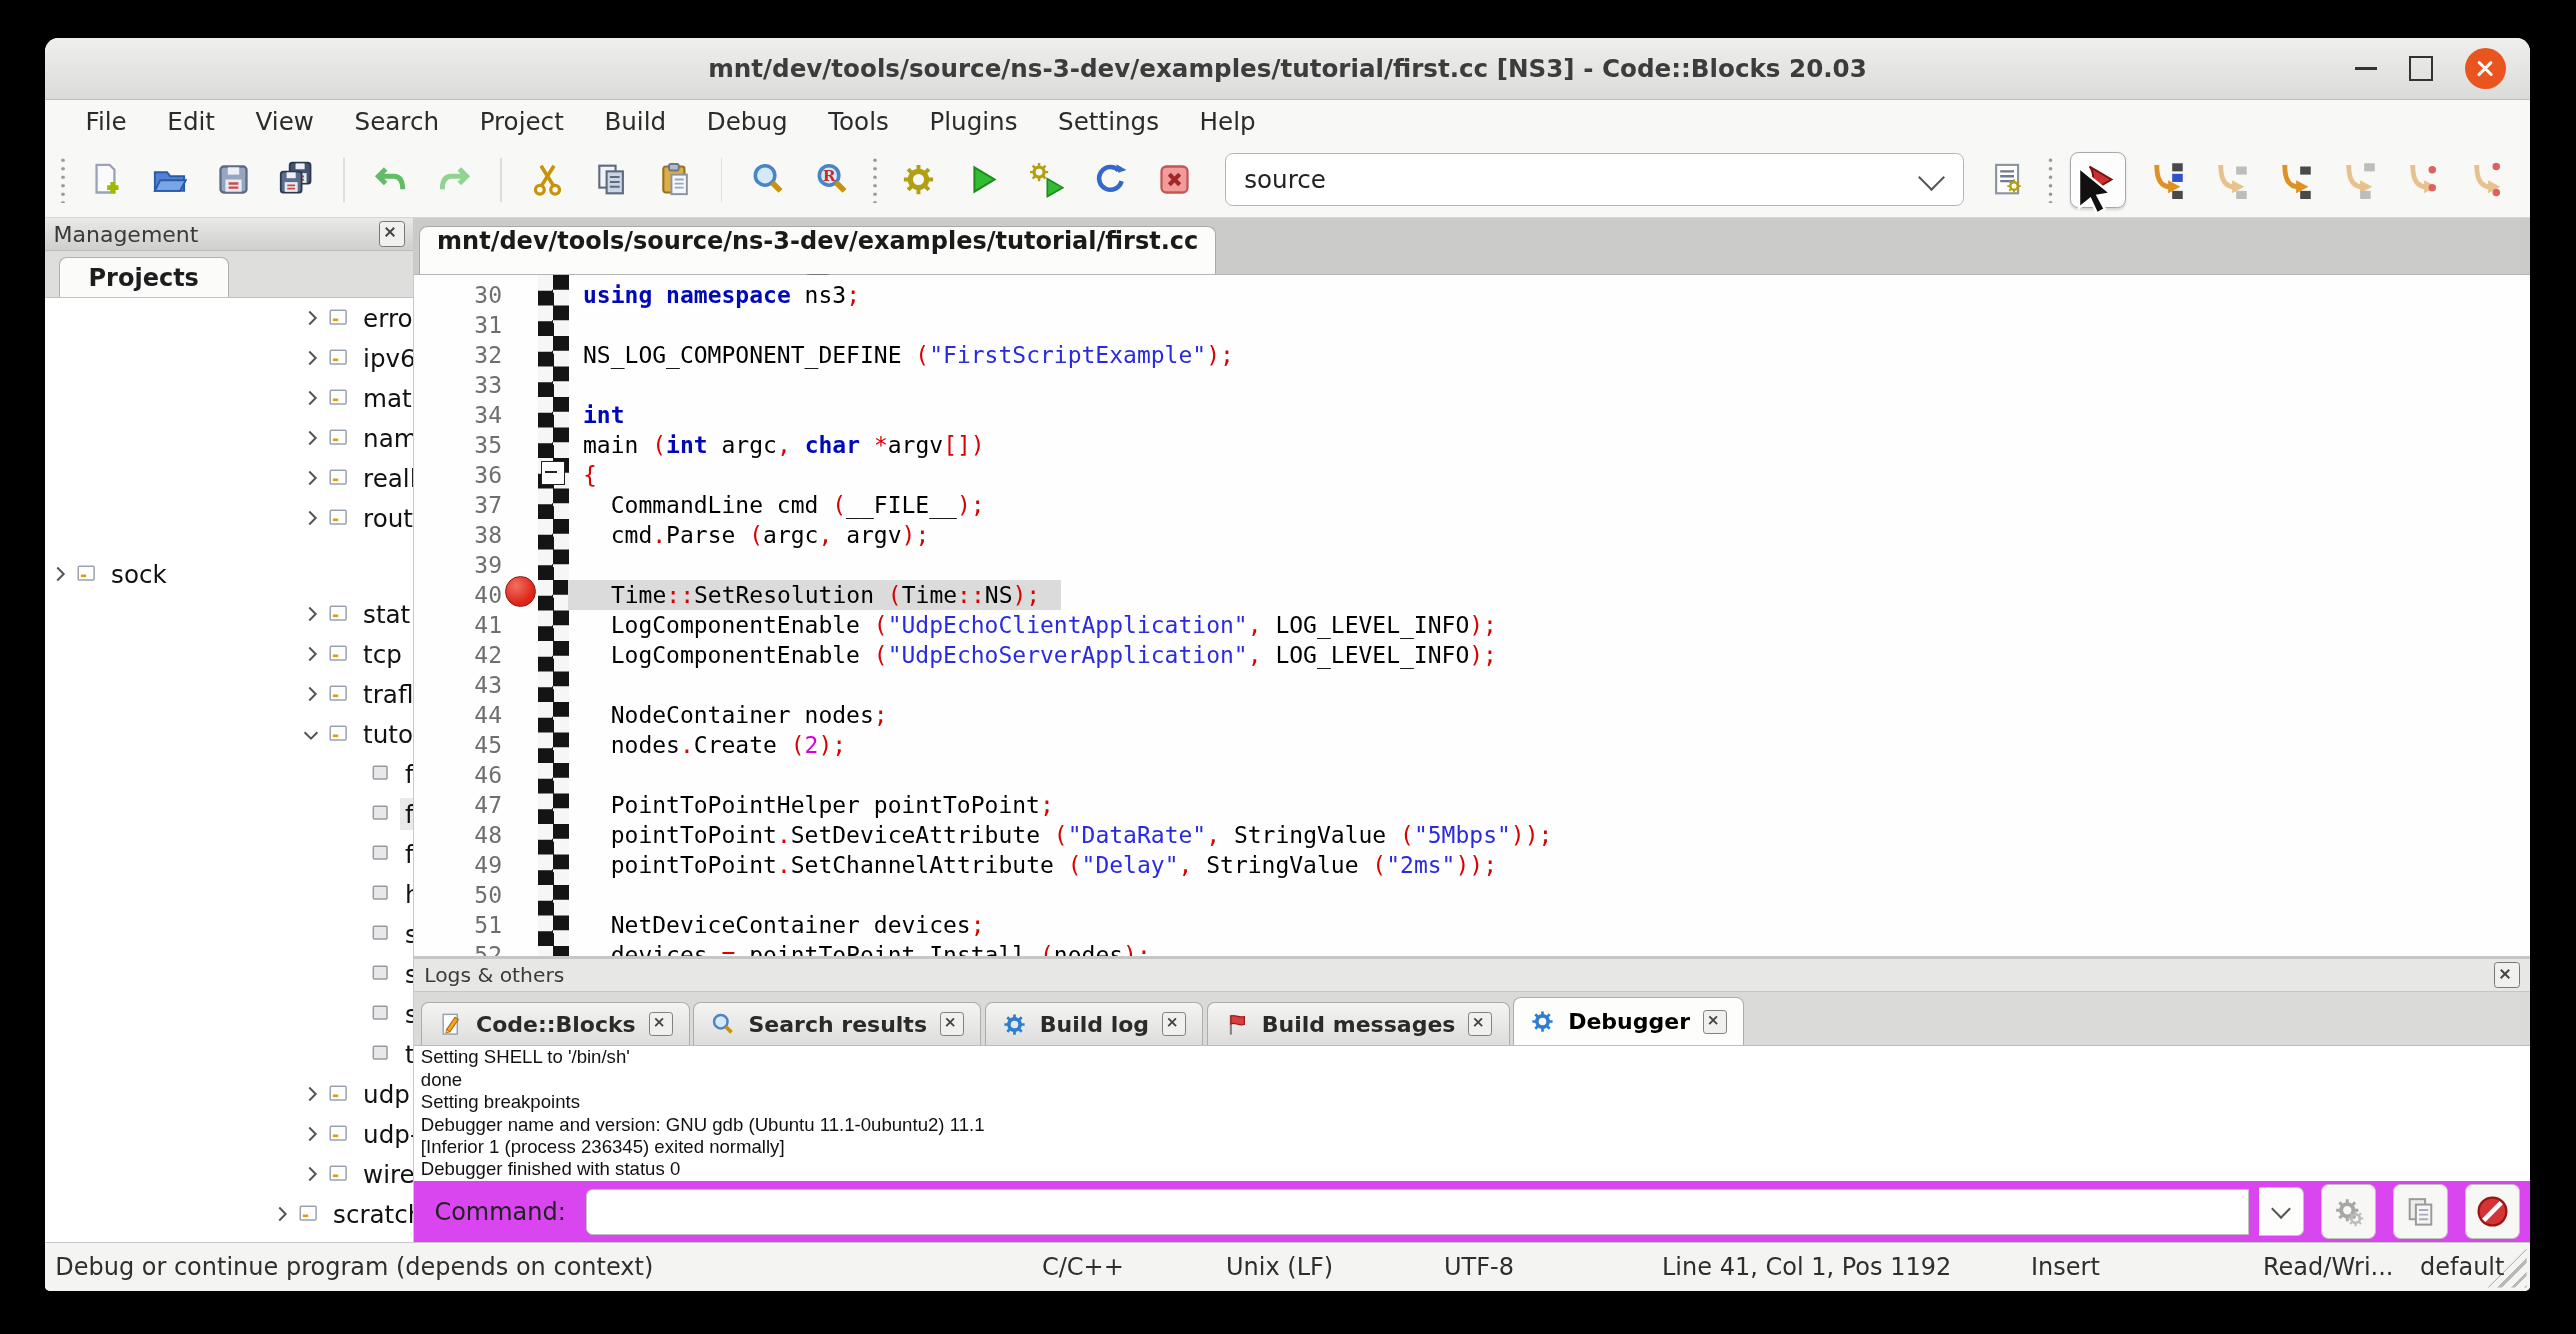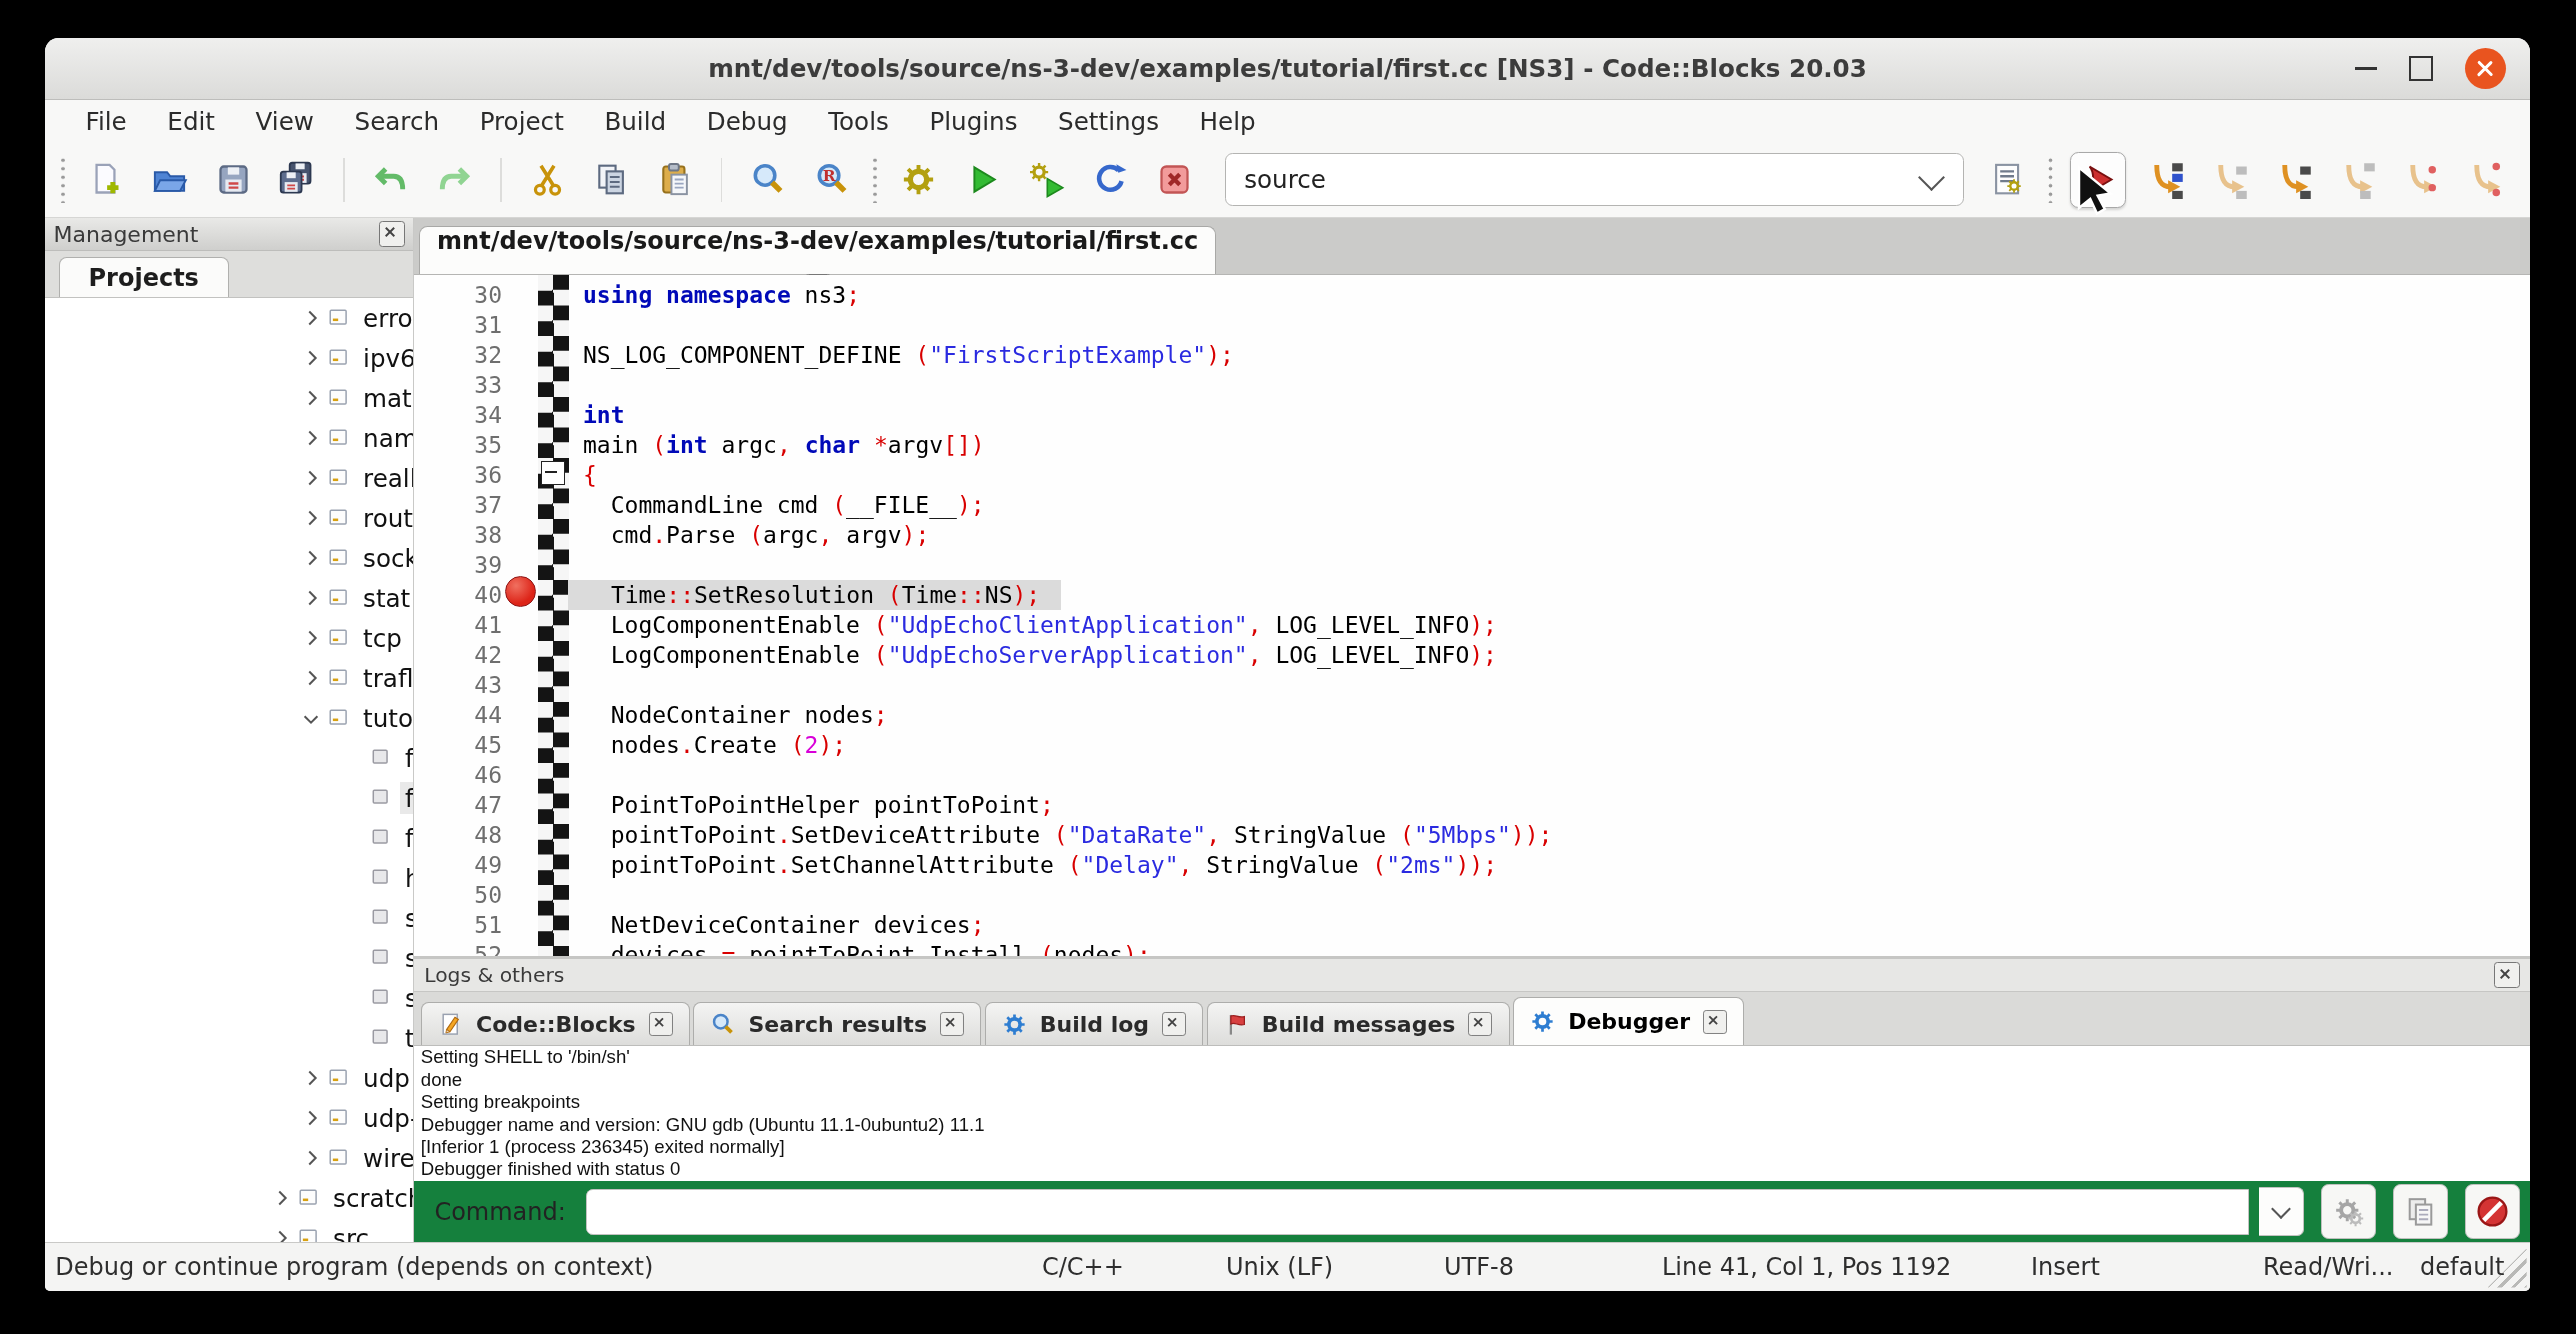--- a/index.html
+++ b/index.html
@@ -91,21 +91,21 @@
     border-bottom:none;border-radius:7.6px 7.6px 0 0;display:flex;align-items:center;gap:12px;
     padding:0 15.2px;margin-right:3.4px;}
   .ltab .lbl{font-size:22px;font-weight:600;color:#2a2a2a;white-space:nowrap;}
   .ltab.active{background:#fdfdfc;height:47px;}
   .ltab.active .lbl{font-weight:bold;color:#000;}
   .ltab svg{width:27px;height:27px;}
   .ltab .xbox{transform:scale(.92);}
   .log-out{height:135px;flex:none;background:#fff;overflow:hidden;
     font-family:Liberation Sans, sans-serif;padding-left:6.8px;}
   .log-line{font-size:18.6px;line-height:22.4px;color:#111;white-space:pre;}
-  .cmdrow{flex:1;display:flex;align-items:center;background:#15803d;padding:0 10.2px;gap:10px;}
+  .cmdrow{flex:1;display:flex;align-items:center;background:#d946ef;padding:0 10.2px;gap:10px;}
   .cmdrow .cmdlbl{font-size:24px;color:#222;flex:none;padding:0 10.2px;}
   .cmdinput{flex:1;height:44px;background:#fff;border:1.7px solid #c2c2c0;border-radius:6.8px 0 0 6.8px;
     font-size:22px;font-family:inherit;padding:0 12px;outline:none;}
   .cmddrop{width:44px;height:47px;border:1.7px solid #c2c2c0;border-left:none;border-radius:0 6.8px 6.8px 0;
     background:#fdfdfc;display:flex;align-items:center;justify-content:center;flex:none;}
   .cmddrop .chev{width:12px;height:12px;border-width:2.2px;margin-top:-5.1px;}
   .cmdbtn{width:53px;height:53px;border:1.7px solid #c0c0be;border-radius:7.6px;background:#f7f7f5;
     display:flex;align-items:center;justify-content:center;flex:none;margin-left:6.8px;}
   .cmdbtn svg{width:37px;height:37px;}
   
@@ -425,21 +425,21 @@
                 </svg>
               </span>
               <span class="ticon">
                 <svg viewBox="0 0 24 24" width="25.4" height="25.4">
                   <rect x="4" y="5" width="15" height="13" rx="1" fill="#fdfdfd" stroke="#9aa2b0" stroke-width="1.4"></rect>
                   <path d="M6.5 14h5" stroke="#d8a010" stroke-width="2.4" fill="none"></path>
                 </svg>
               </span>
               <span class="tlabel">rout</span>
             </div>
-            <div class="trow" style="padding-left: 252px;">
+            <div class="trow" style=" margin-top: 16px;">
               <span class="tchev">
                 <svg width="22" height="22" viewBox="0 0 24 24">
                   <path d="M9 5l7 7-7 7" fill="none" stroke="#555" stroke-width="2.2"></path>
                 </svg>
               </span>
               <span class="ticon">
                 <svg viewBox="0 0 24 24" width="25.4" height="25.4">
                   <rect x="4" y="5" width="15" height="13" rx="1" fill="#fdfdfd" stroke="#9aa2b0" stroke-width="1.4"></rect>
                   <path d="M6.5 14h5" stroke="#d8a010" stroke-width="2.4" fill="none"></path>
                 </svg>

